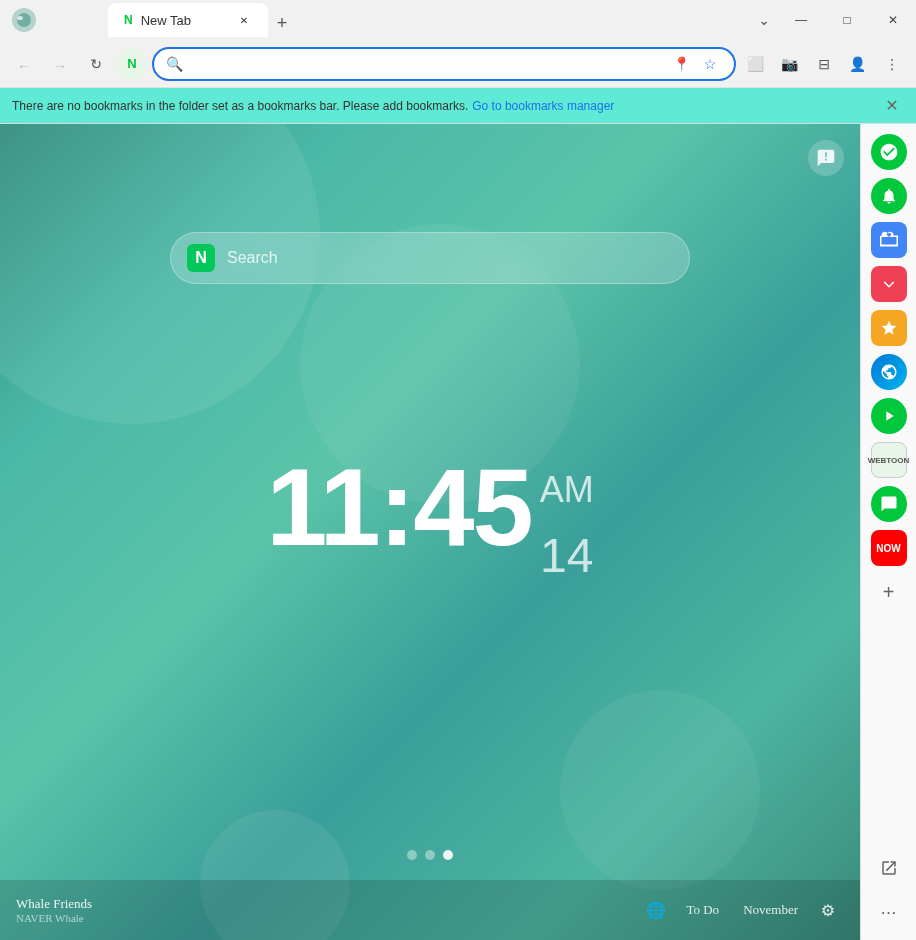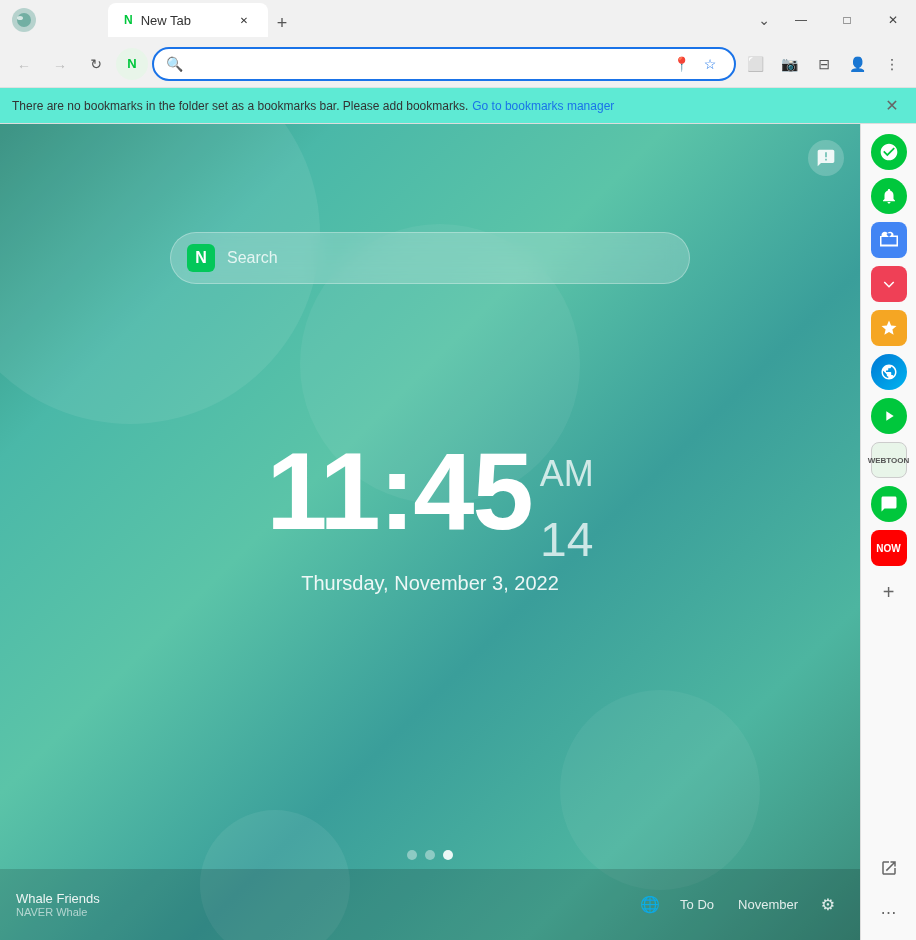--- a/index.html
+++ b/index.html
@@ -327,25 +327,26 @@
       cursor: pointer;
     }
     .dot.active { background: rgba(255,255,255,0.9); }
 
     
     .bottom-bar {
       position: absolute;
       bottom: 0;
       left: 0;
       right: 0;
-      height: 71px;
+      height: 60px;
       background: rgba(0,0,0,0.15);
       display: flex;
       align-items: center;
       padding: 4px 16px;
+      font-family: Liberation Serif, serif;
     }
     .whale-info {
       display: flex;
       flex-direction: column;
     }
     .whale-title {
       color: rgba(255,255,255,0.9);
       font-size: 13px;
       font-weight: 500;
     }
@@ -509,21 +510,20 @@
     <div class="clock-container">
       <div class="clock-time">
         <span class="clock-main">
           <span>11</span><span>:</span><span>45</span>
         </span>
         <div class="clock-ampm-date">
           <span class="clock-ampm">AM</span>
           <span class="clock-day-num">14</span>
         </div>
       </div>
-      <div class="clock-date">Thursday, November 3, 2022</div>
     </div>
 
     <div class="dots-indicator">
       <div class="dot"></div>
       <div class="dot"></div>
       <div class="dot active"></div>
     </div>
 
     <div class="bottom-bar">
       <div class="whale-info">

